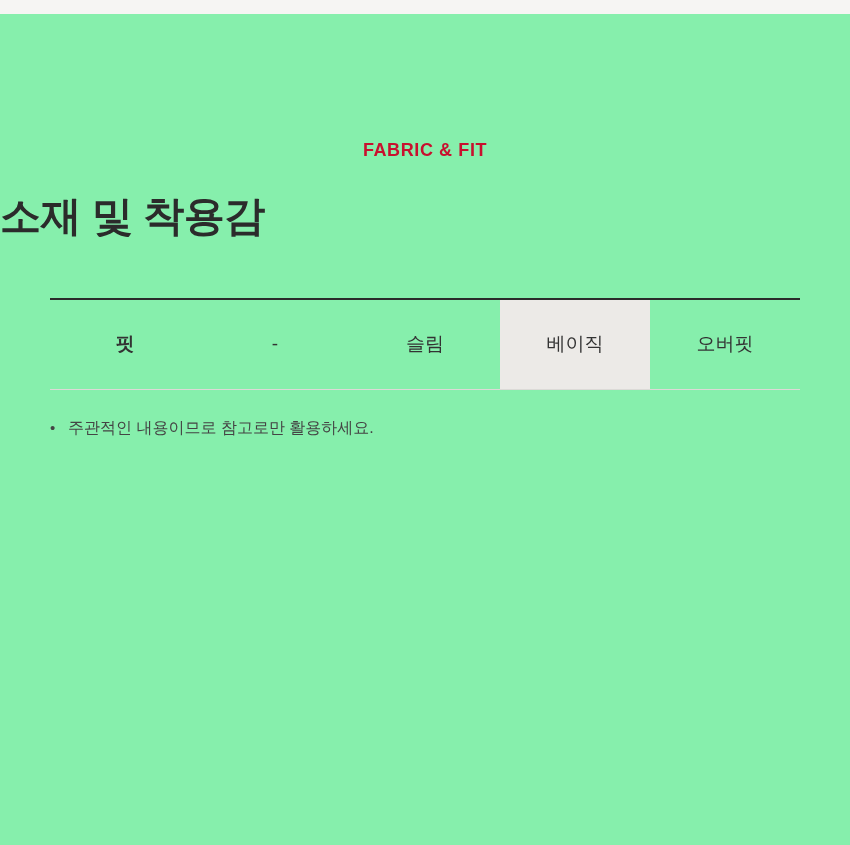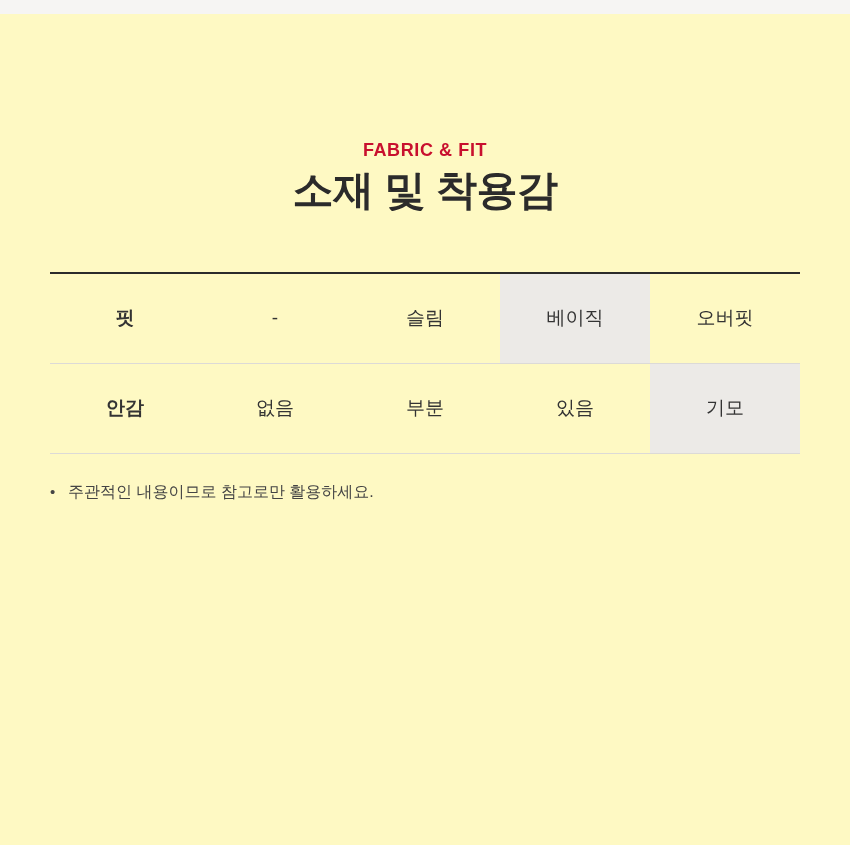--- a/index.html
+++ b/index.html
@@ -10,21 +10,21 @@
     width: 850px;
     height: 845px;
     background: #f2f0ee;
     font-family: "Liberation Sans", sans-serif;
     overflow: hidden;
   }
   .page {
     position: relative;
     width: 850px;
     height: 845px;
-    background: #fef9c3;
+    background: #86efac;
     box-sizing: border-box;
   }
   .top-strip {
     position: absolute;
     top: 0;
     left: 0;
     width: 850px;
     height: 14px;
     background: #f6f5f3;
   }
@@ -36,22 +36,22 @@
   }
   .eyebrow {
     margin-top: 126px;
     text-align: center;
     color: #c8102e;
     font-size: 18px;
     font-weight: bold;
     letter-spacing: 0.6px;
   }
   .title {
-    margin-top: 2px;
-    text-align: center;
+    margin-top: 28px;
+    text-align: left;
     color: #2b2b2b;
     font-size: 41px;
     font-weight: bold;
     letter-spacing: -0.5px;
   }
   .table-wrap {
     margin: 54px auto 0 auto;
     width: 750px;
   }
   table.fit-table {
@@ -124,27 +124,20 @@
     <div class="table-wrap">
       <table class="fit-table">
         <tbody>
           <tr>
             <td class="label">핏</td>
             <td class="cell">-</td>
             <td class="cell">슬림</td>
             <td class="cell sel">베이직</td>
             <td class="cell">오버핏</td>
           </tr>
-          <tr>
-            <td class="label">안감</td>
-            <td class="cell">없음</td>
-            <td class="cell">부분</td>
-            <td class="cell">있음</td>
-            <td class="cell sel">기모</td>
-          </tr>
         </tbody>
       </table>
     </div>
 
     <div class="note">
       <span class="bullet">•</span>
       <span class="note-text">주관적인 내용이므로 참고로만 활용하세요.</span>
     </div>
 
   </div>

